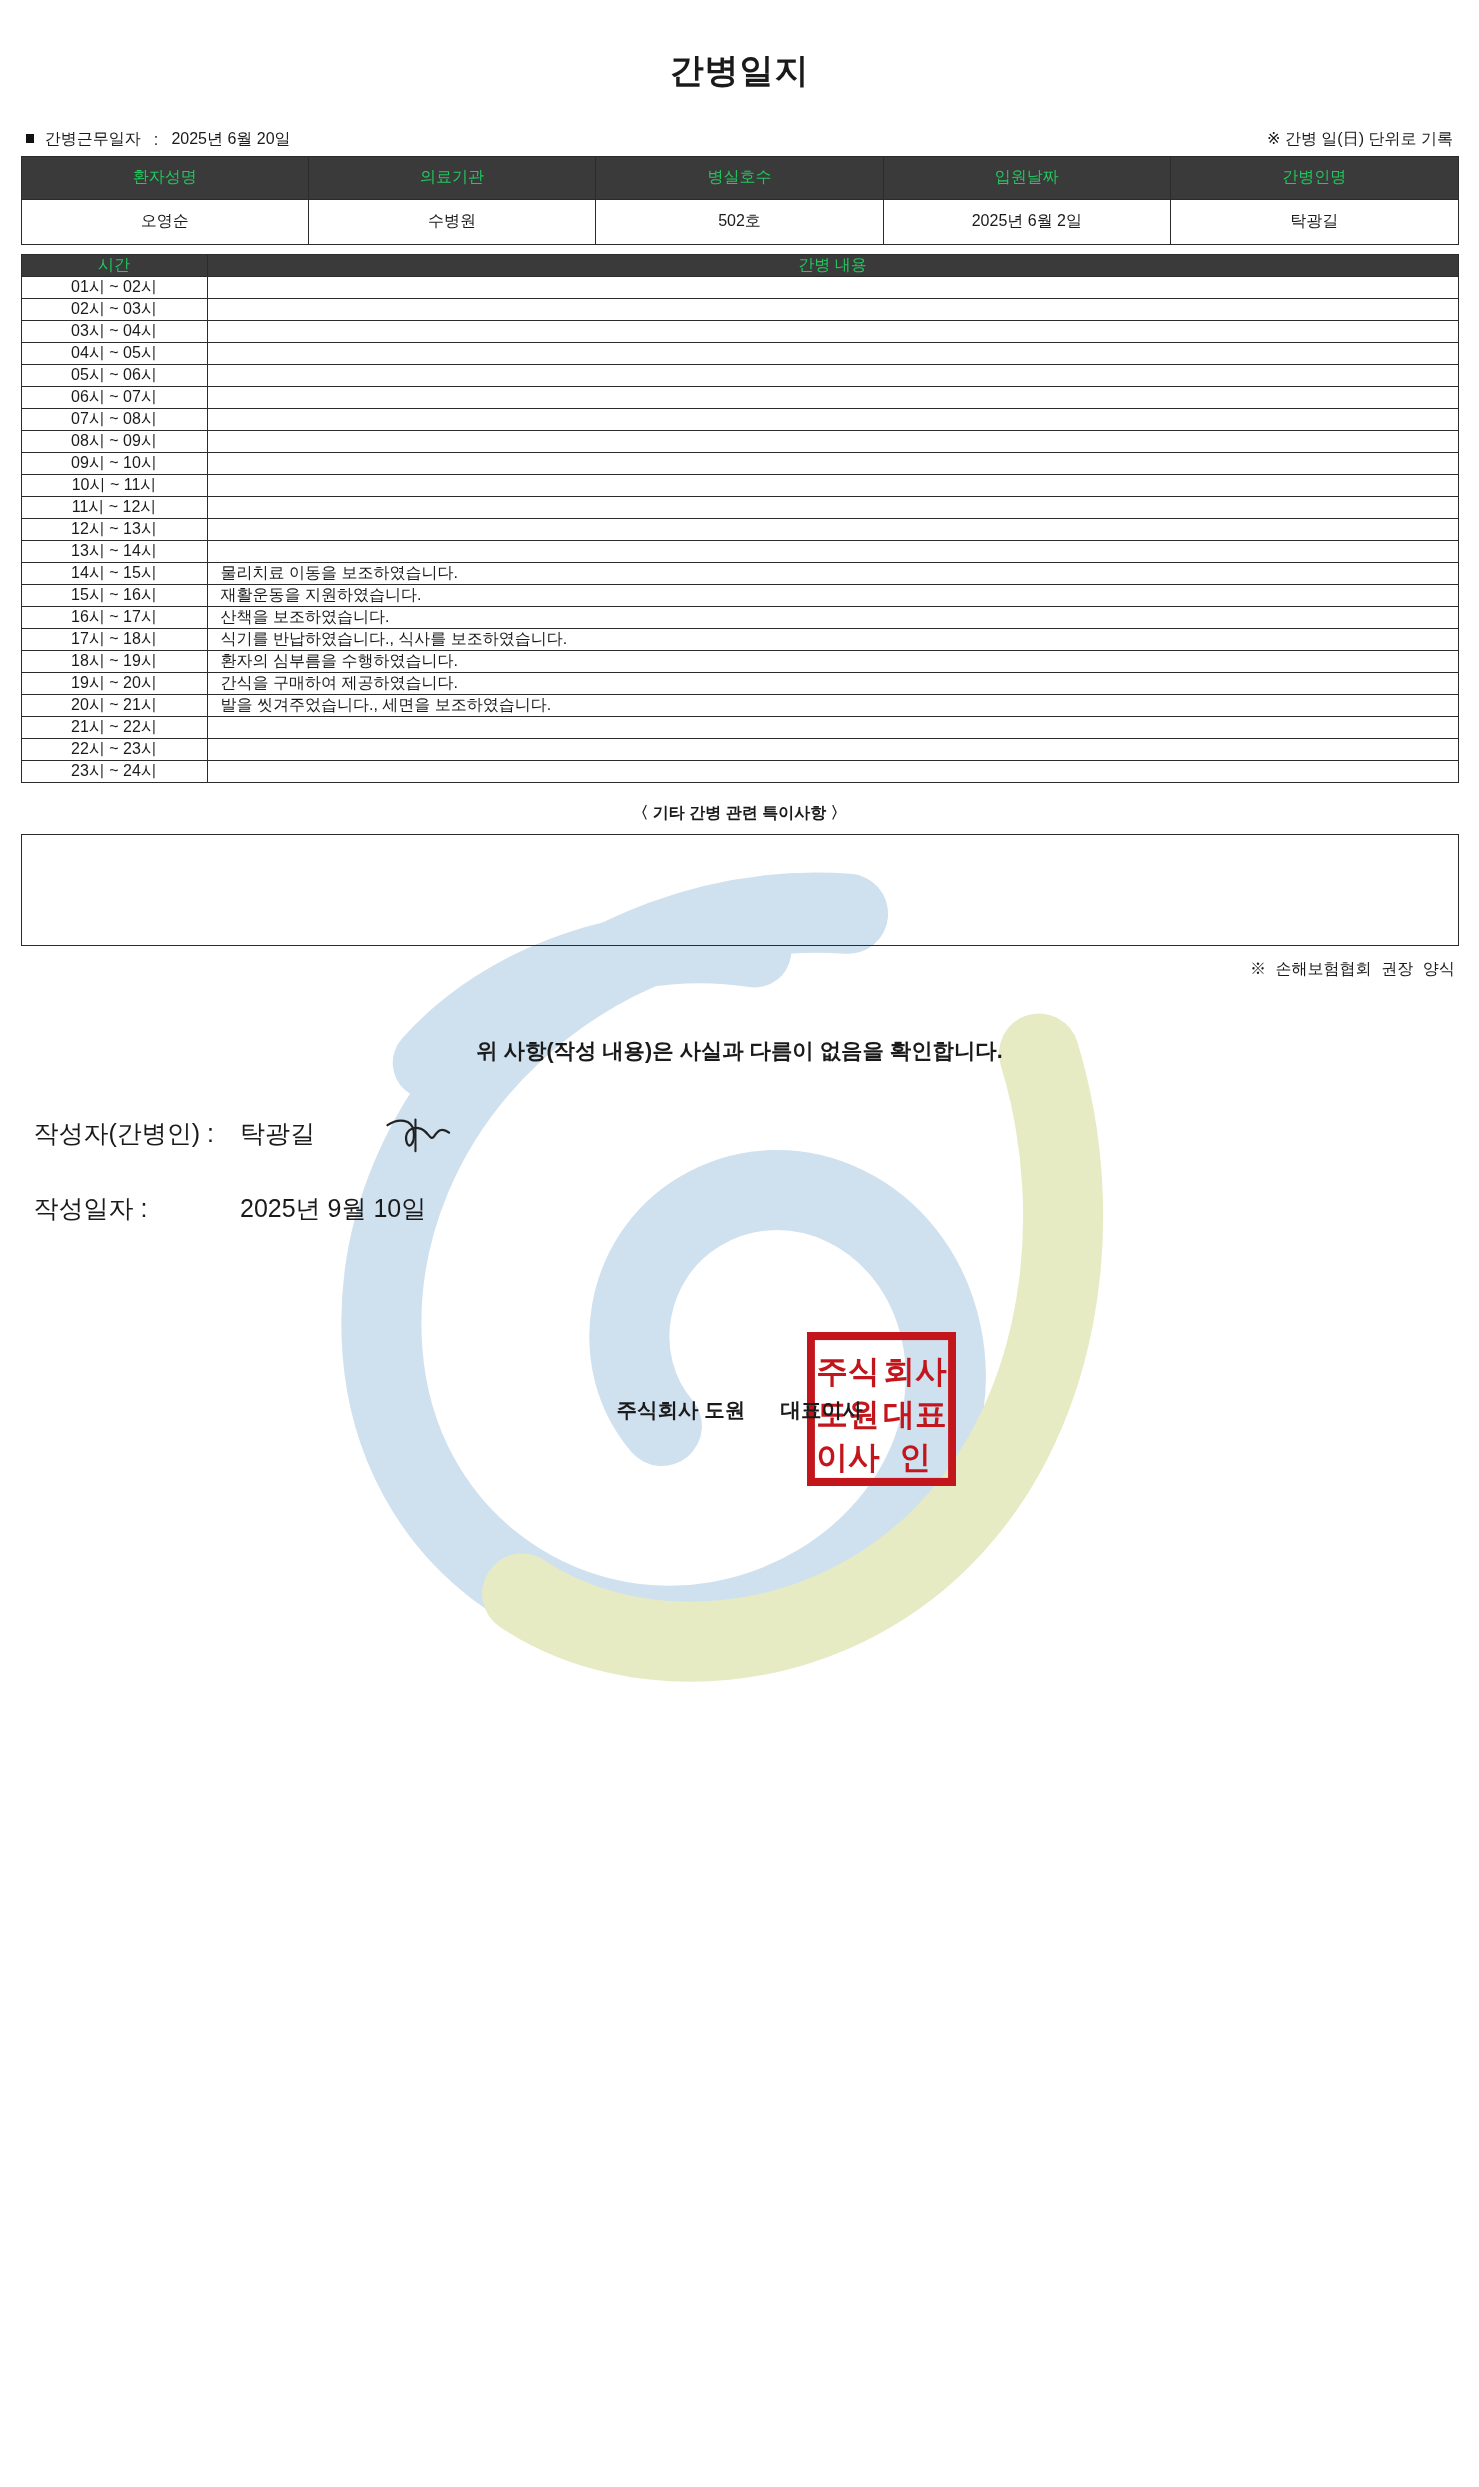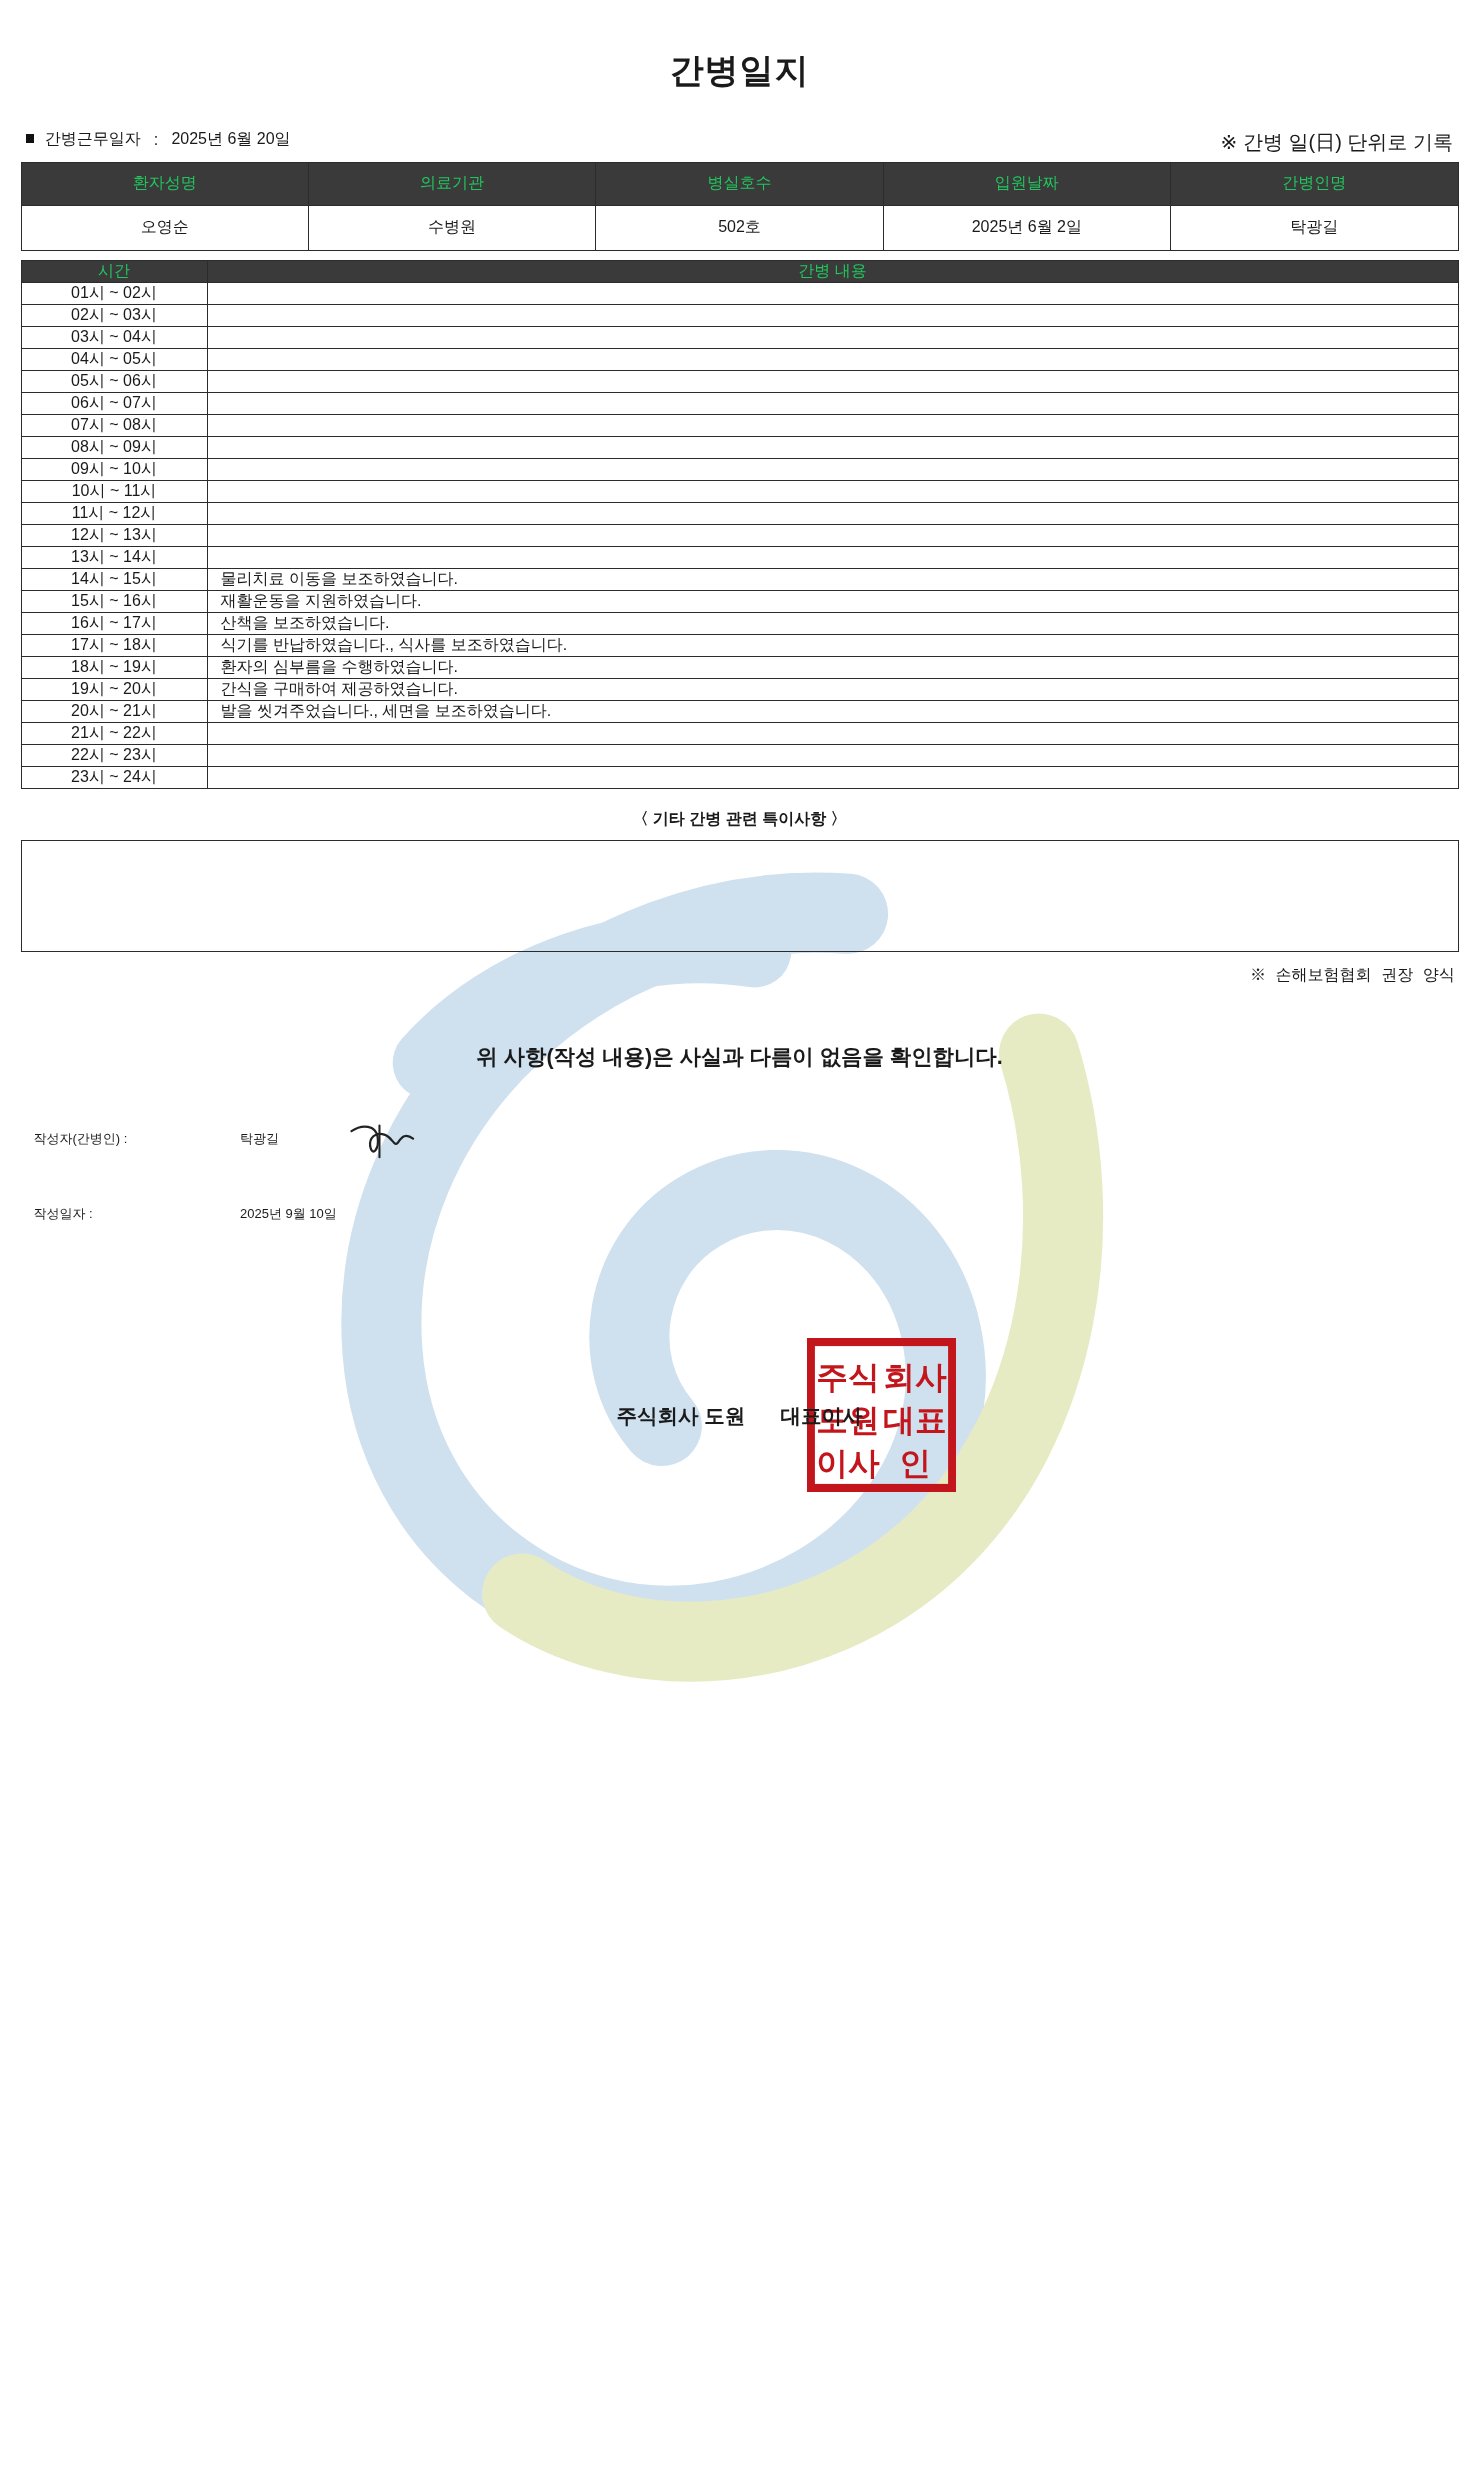--- a/index.html
+++ b/index.html
@@ -51,21 +51,21 @@
     display: inline-block;
     width: 8.4px; height: 8.4px;
     background: #111;
     margin-right: 4.7px;
     position: relative;
     top: -0.9px;
   }
   .meta-left .lbl { font-size: 16px; }
   .meta-left .colon { margin: 0 7.5px; }
   .meta-left .val { font-size: 16px; }
-  .meta-right { font-size: 20px; }
+  .meta-right { font-size: 16px; }
 
   table { border-collapse: collapse; width: 100%; }
   table.tbl td, table.tbl th {
     border: 0.9px solid #2b2b2b;
     text-align: center;
     font-size: 16px;
     font-weight: normal;
     padding: 0;
   }
   .hdr {
@@ -111,21 +111,21 @@
   }
   .confirm {
     text-align: center;
     font-size: 21.4px;
     font-weight: bold;
     margin: 56px 0 47px 0;
   }
   .sign-line {
     display: flex;
     align-items: center;
-    font-size: 13px;
+    font-size: 25px;
     margin: 0 0 32px 13px;
     height: 43px;
   }
   .sign-line .label { min-width: 186px; }
   .sign-line .value { margin-left: 20.5px; }
   .sig-mark { margin-left: 65px; width: 84px; height: 43px; }
   .footer-company {
     text-align: center;
     font-size: 20.5px;
     font-weight: bold;

